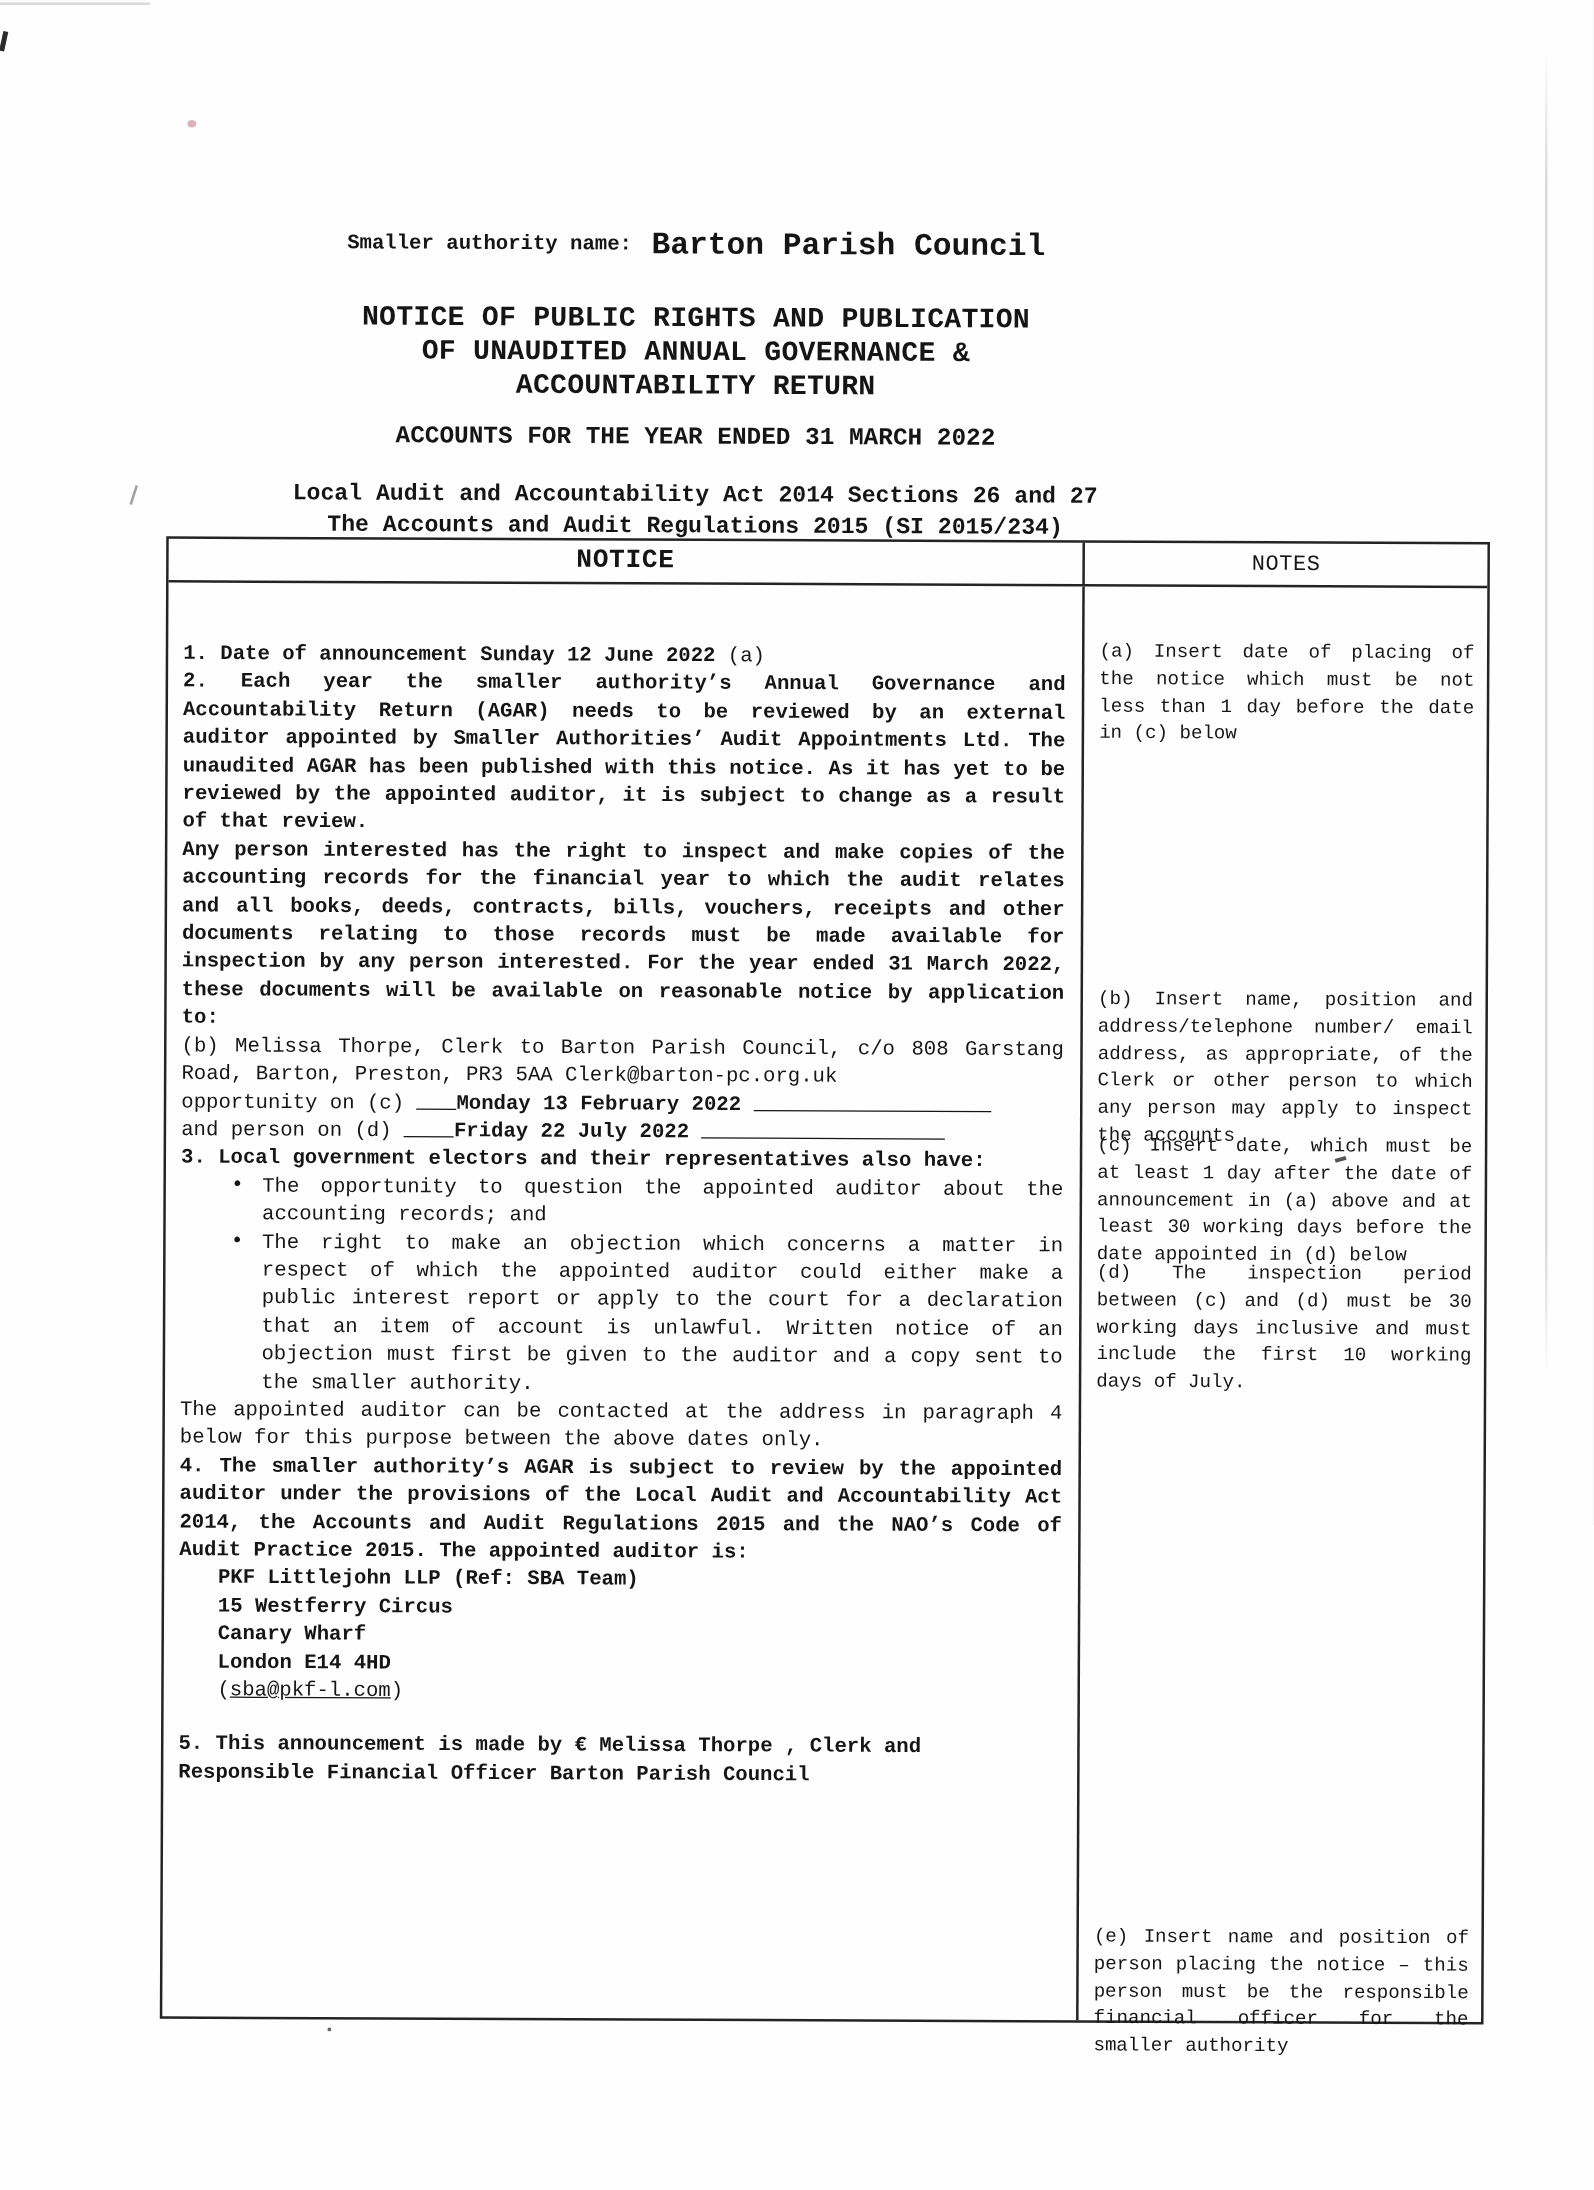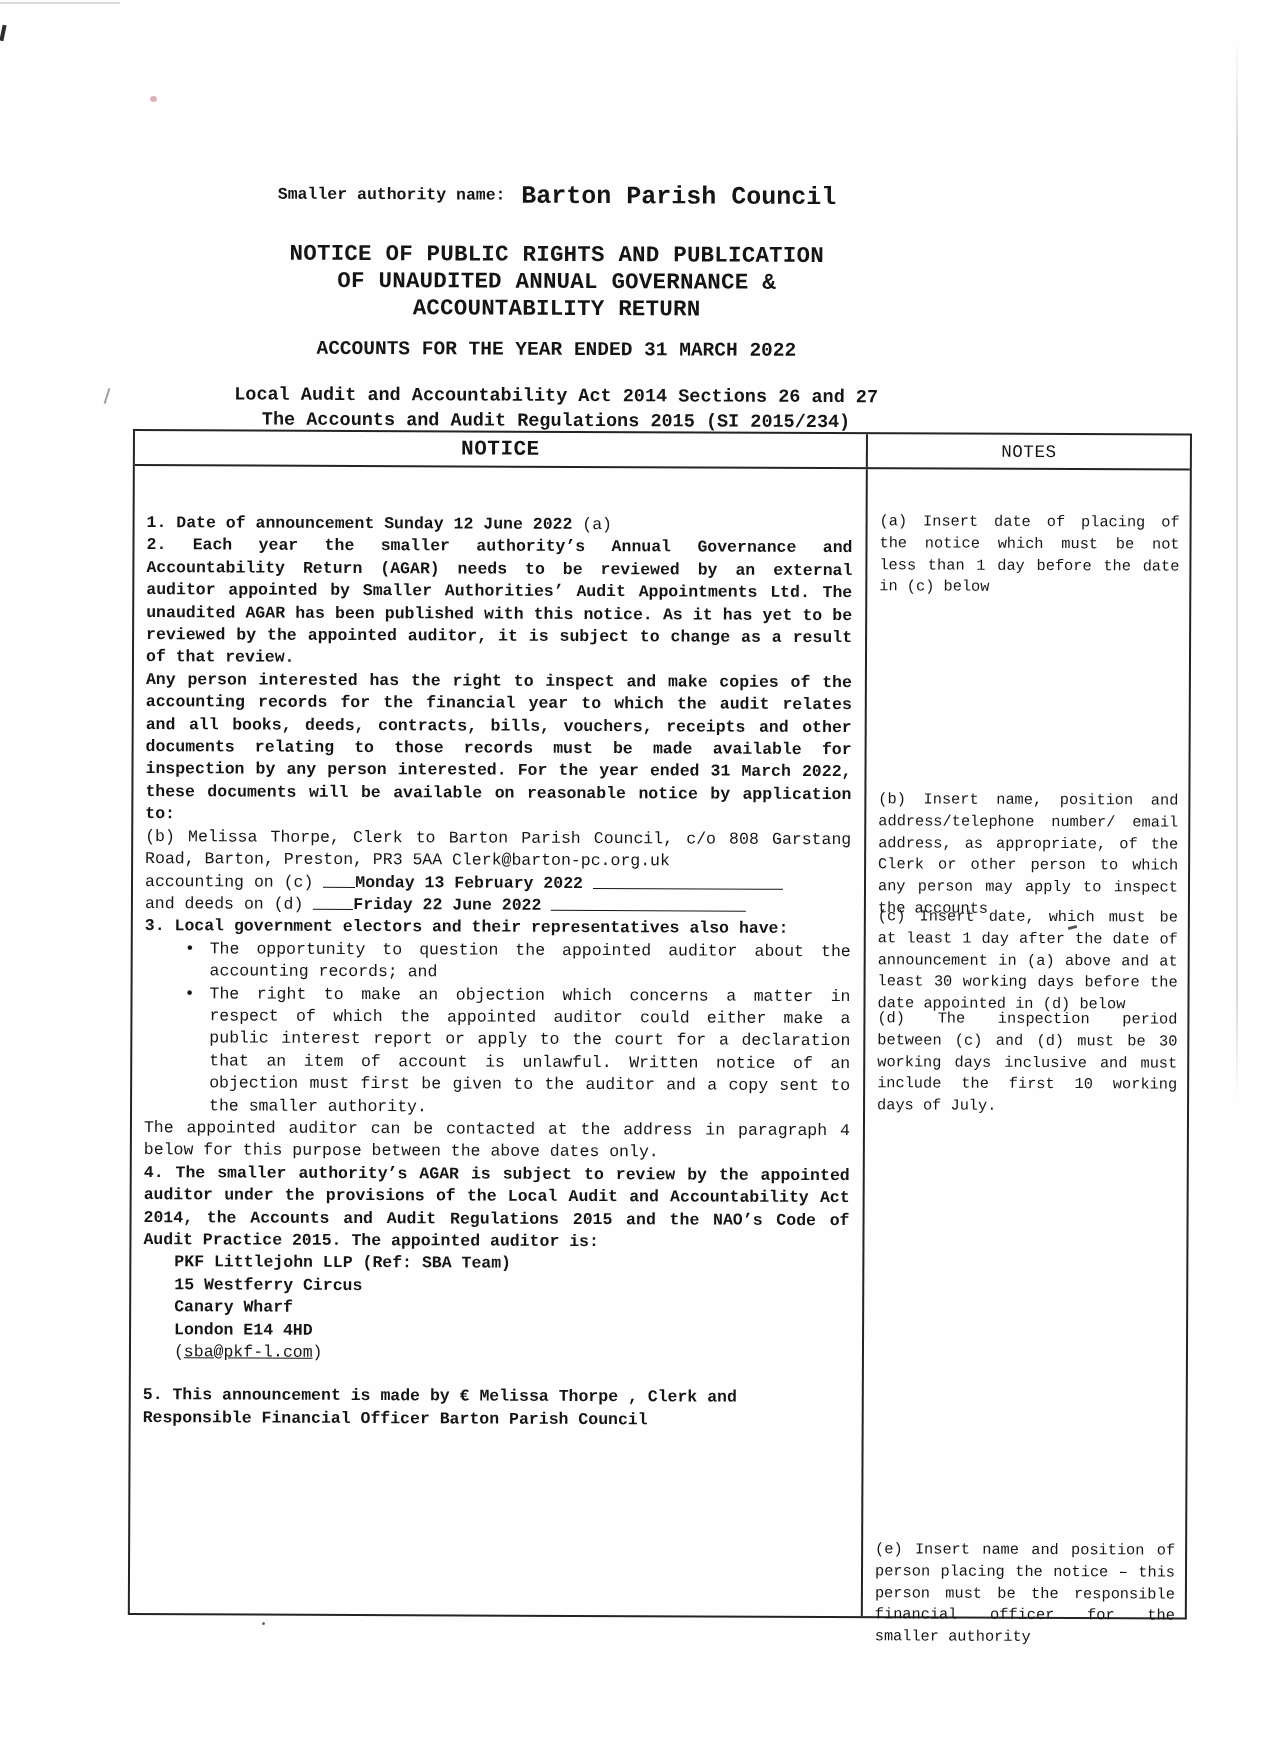--- a/index.html
+++ b/index.html
@@ -102,23 +102,23 @@
 
         <div class="cell-notice">
 
           <p class="mb26"><span class="b">1. Date of announcement Sunday 12 June 2022</span> <span class="reg">(a)</span></p>
 
           <p class="b just">2. Each year the smaller authority’s Annual Governance and Accountability Return (AGAR) needs to be reviewed by an external auditor appointed by Smaller Authorities’ Audit Appointments Ltd.  The unaudited AGAR has been published with this notice. As it has yet to be reviewed by the appointed auditor, it is subject to change as a result of that review.</p>
           <p class="b just mb10">Any person interested has the right to inspect and make copies of the accounting records for the financial year to which the audit relates and all books, deeds, contracts, bills, vouchers, receipts and other documents relating to those records must be made available for inspection by any person interested. For the year ended 31 March 2022, these documents will be available on reasonable notice by application to:</p>
 
           <p class="reg just ind mb23">(b)  Melissa Thorpe, Clerk to Barton Parish Council, c/o 808 Garstang Road, Barton, Preston, PR3 5AA Clerk@barton-pc.org.uk</p>
 
-          <p class="reg ind mb55"><span>accounting on (c)</span> <span class="u-seg w32"></span><span class="b">Monday 13 February 2022</span> <span class="u-seg w190"></span></p>
+          <p class="reg ind mb55"><span>opportunity on (c)</span> <span class="u-seg w32"></span><span class="b">Monday 13 February 2022</span> <span class="u-seg w190"></span></p>
 
-          <p class="reg ind mb19"><span>and deeds on (d)</span> <span class="u-seg w40"></span><span class="b">Friday 22 June 2022</span> <span class="u-seg w195"></span></p>
+          <p class="reg ind mb19"><span>and person on (d)</span> <span class="u-seg w40"></span><span class="b">Friday 22 July 2022</span> <span class="u-seg w195"></span></p>
 
           <p class="b mb23">3. Local government electors and their representatives also have:</p>
 
           <div class="bullet mb25">The opportunity to question the appointed auditor about the accounting records; and</div>
           <div class="bullet mb18">The right to make an objection which concerns a matter in respect of which the appointed auditor could either make a public interest report or apply to the court for a declaration that an item of account is unlawful. Written notice of an objection must first be given to the auditor and a copy sent to the smaller authority.</div>
 
           <p class="reg just ind mb22">The appointed auditor can be contacted at the address in paragraph 4 below for this purpose between the above dates only.</p>
 
           <p class="b just mb15">4. The smaller authority’s AGAR is subject to review by the appointed auditor under the provisions of the Local Audit and Accountability Act 2014, the Accounts and Audit Regulations 2015 and the NAO’s Code of Audit Practice 2015.  The appointed auditor is:</p>
 

